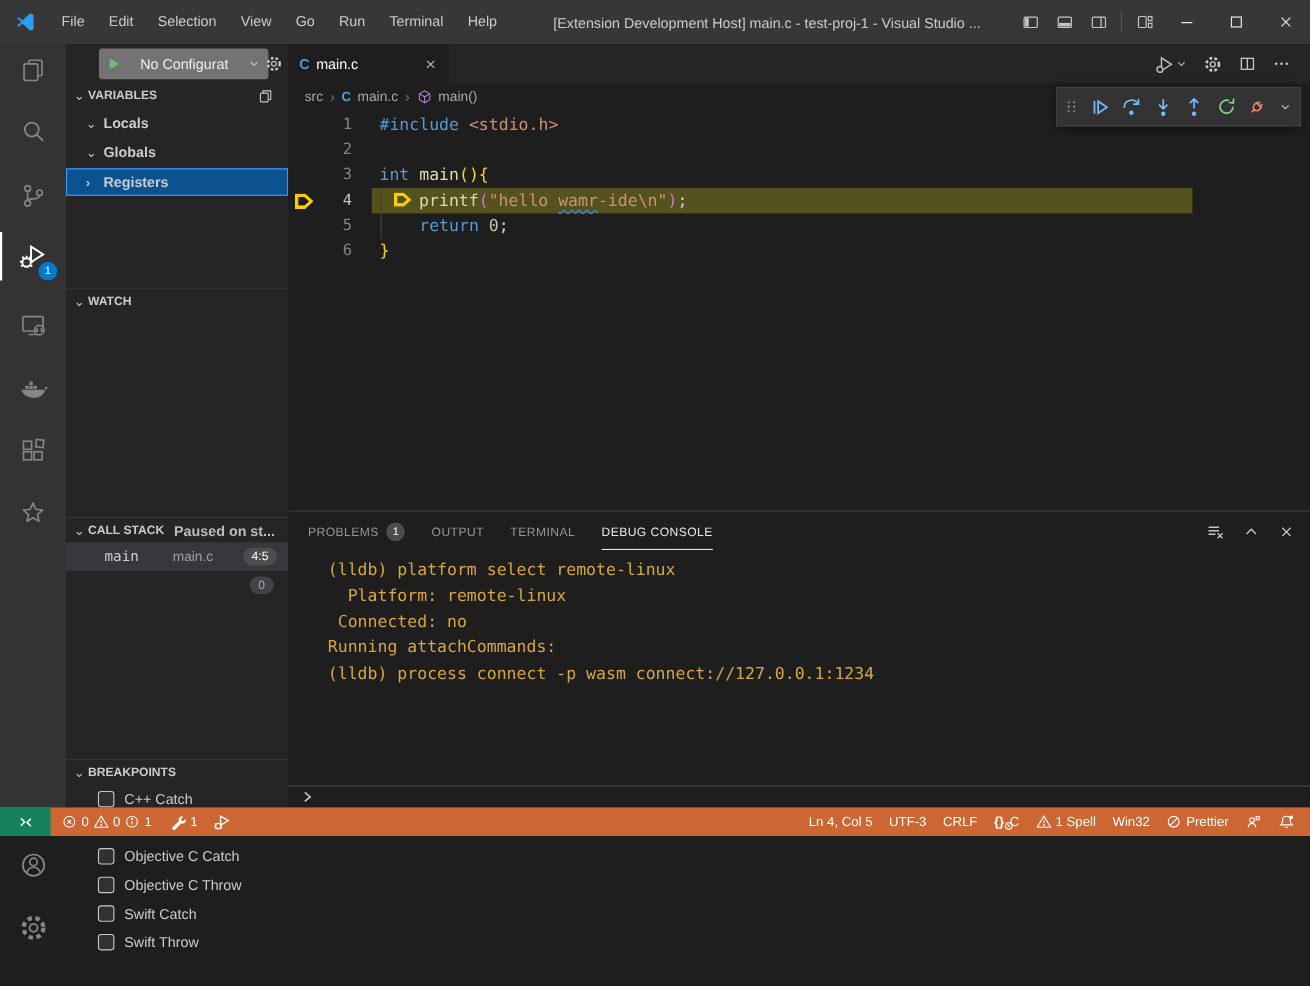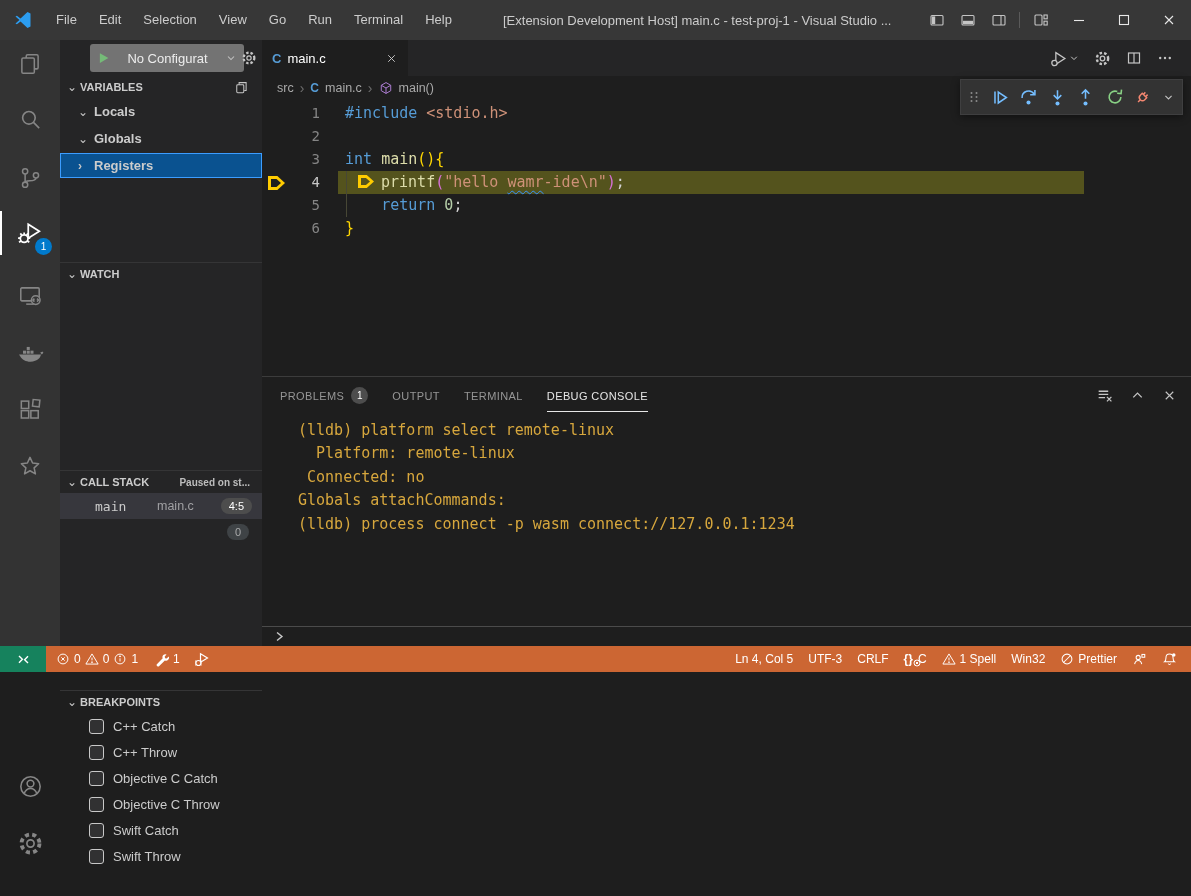--- a/index.html
+++ b/index.html
@@ -1,19 +1,19 @@
 <!DOCTYPE html>
 <html><head>
 <meta charset="utf-8">
 <style>
   * { margin:0; padding:0; box-sizing:border-box; }
   html,body { width:1191px; height:896px; overflow:hidden; background:#1E1E1E;
     font-family:"Liberation Sans",sans-serif; color:#CCCCCC; }
   svg { display:block; }
-  .win { position:relative; width:1191px; height:672px; }
+  .win { position:relative; width:1191px; height:760px; }
 
   
   .titlebar { position:absolute; top:0; left:0; right:0; height:40px; background:#373737;
     display:flex; align-items:center; font-size:13px; color:#CCCCCC; }
   .tb-logo { margin:0 12px 0 13px; }
   .menu-item { padding:0 11px; line-height:40px; cursor:default; }
   .tb-title { position:absolute; left:503px; width:487px; white-space:nowrap; overflow:hidden; color:#CCCCCC; }
   .tb-controls { position:absolute; right:0; top:0; height:40px; display:flex; align-items:center; }
   .tb-ic { width:31px; height:40px; display:flex; align-items:center; justify-content:center; color:#C5C5C5; }
   .tb-sep { width:1px; height:16px; background:#5a5a5a; margin:0 5px; }
@@ -42,21 +42,21 @@
   
   .sidebar { position:absolute; top:40px; bottom:26px; left:60px; width:202px; background:#252526; font-size:13px; }
   .sb-toolbar { position:relative; height:36px; }
   .cfg-box { position:absolute; left:30px; top:4px; width:154px; height:28px; background:#737373; border-radius:3px;
     display:flex; align-items:center; padding:0 7px; cursor:pointer; }
   .cfg-label { flex:1; text-align:center; color:#EDEDED; font-size:13px; white-space:nowrap; overflow:hidden; }
   .cfg-gear { position:absolute; right:5px; top:10px; color:#C5C5C5; }
   .sec-head { display:flex; align-items:center; height:22px; font-size:11px; font-weight:bold; color:#CCCCCC;
     padding:0 4px 0 4px; cursor:pointer; }
   .sec-head .chev { width:16px; color:#C5C5C5; font-weight:normal; font-size:12px; text-align:center; }
-  .sec-status { margin-left:auto; padding-right:8px; font-size:10px; font-weight:bold; color:#BDBDBD; white-space:nowrap; overflow:hidden; }
+  .sec-status { margin-left:auto; padding-right:8px; font-size:13px; font-weight:bold; color:#BDBDBD; white-space:nowrap; overflow:hidden; }
   .var-item { display:flex; align-items:center; height:27px; padding-left:18px; color:#CCCCCC; cursor:pointer; }
   .var-item .chev { width:16px; font-size:12px; color:#C5C5C5; }
   .var-item.selected { background:#0A5290; outline:1px solid #3C9DFF; outline-offset:-1px; height:25px; margin:1px 0; font-weight:bold; }
   .pane { position:absolute; left:0; right:0; border-top:1px solid #353536; }
   .copy-ic { margin-left:auto; margin-right:10px; color:#C5C5C5; }
   .frame-row { display:flex; align-items:center; height:26px; background:#37373D; padding:0 10px 0 35px; cursor:pointer; }
   .frame-name { font-family:"DejaVu Sans Mono",monospace; font-size:13px; color:#CCCCCC; width:62px; }
   .frame-file { color:#A0A0A3; font-size:12.5px; }
   .pill { margin-left:auto; background:#4D4D4D; color:#FFFFFF; border-radius:10px; padding:2px 8px; font-size:11px; }
   .thread-row { display:flex; justify-content:flex-end; align-items:center; height:26px; padding-right:13px; }
@@ -552,21 +552,21 @@
             <svg width="15" height="15" viewBox="0 0 16 16" stroke="currentColor" stroke-width="1.2">
                 <path d="M4 4l8 8M12 4l-8 8"></path>
               </svg>
           </span>
         </span>
       </div>
       <div class="console">
           <div class="console-line">(lldb) platform select remote-linux</div>
           <div class="console-line">  Platform: remote-linux</div>
           <div class="console-line"> Connected: no</div>
-          <div class="console-line">Globals attachCommands:</div>
+          <div class="console-line">Running attachCommands:</div>
           <div class="console-line">(lldb) process connect -p wasm connect://127.0.0.1:1234</div>
         </div>
       <div class="console-input">
         <span>
           <svg width="13" height="13" viewBox="0 0 16 16" fill="none" stroke="#C8C8C8" stroke-width="1.8">
               <path d="M5 3l6 5-6 5"></path>
             </svg>
         </span>
       </div>
     </div>

